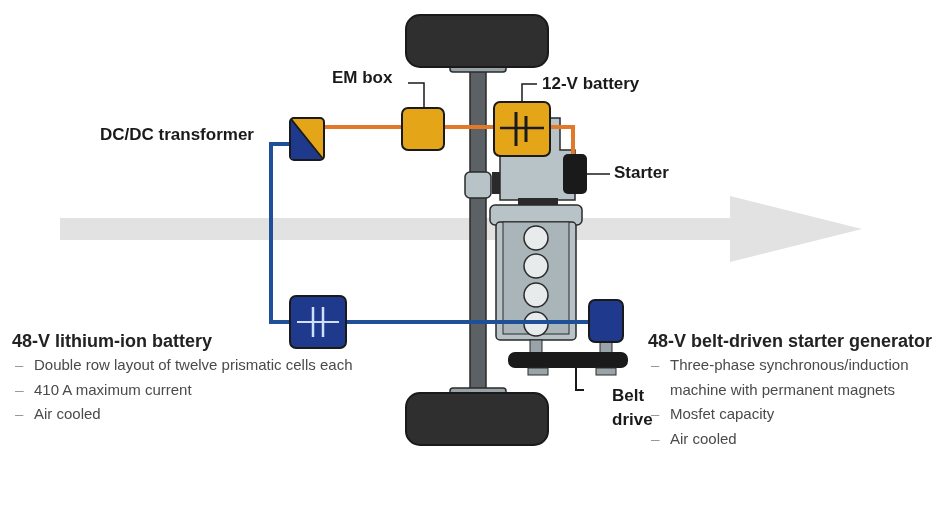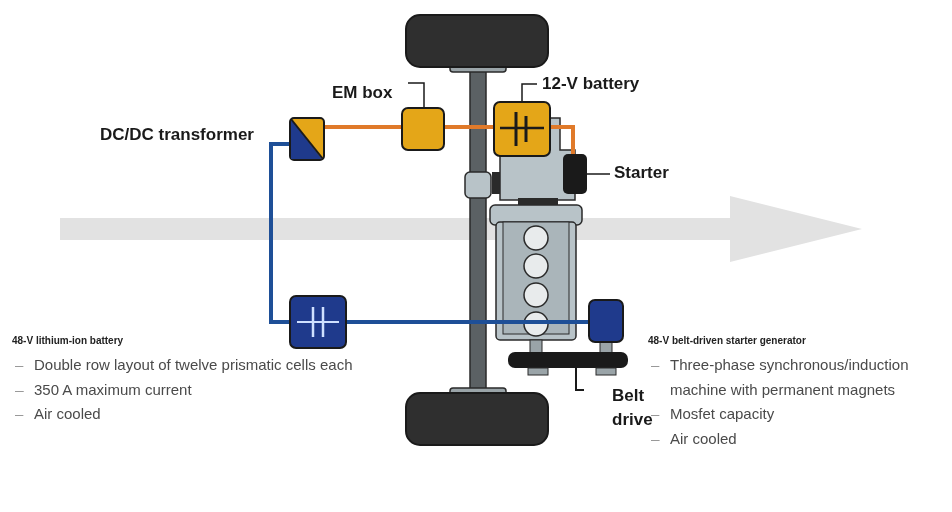--- a/index.html
+++ b/index.html
@@ -1,21 +1,21 @@
 <!DOCTYPE html>
 <html><head>
 <meta charset="utf-8">
 <style>
   html, body { margin:0; padding:0; background:#ffffff; }
   body { width:952px; height:512px; position:relative; overflow:hidden;
          font-family:"Liberation Sans", "DejaVu Sans", sans-serif; }
   #diagram { position:absolute; left:0; top:0; }
   .lbl { position:absolute; font-weight:bold; color:#1a1a1a; font-size:17px; white-space:nowrap; }
   .spec { position:absolute; color:#222; }
-  .spec .title { font-weight:bold; font-size:10px; line-height:20px; white-space:nowrap; }
+  .spec .title { font-weight:bold; font-size:18px; line-height:20px; white-space:nowrap; }
   .spec ul { list-style:none; margin:2px 0 0 0; padding:0; }
   .spec li { font-size:15px; line-height:24.5px; color:#4a4a4a; position:relative; padding-left:22px; white-space:nowrap; }
   .spec li .dash { position:absolute; left:3px; top:0; color:#999; }
   .spec li.wrap { white-space:normal; }
 </style>
 </head>
 <body>
 
 <svg id="diagram" width="952" height="512" viewBox="0 0 952 512">
 
@@ -92,36 +92,36 @@
   <g>
     <rect x="290" y="296" width="56" height="52" rx="6" fill="#1f3a8c" stroke="#1a1a1a" stroke-width="2"></rect>
     <line x1="297" y1="322" x2="339" y2="322" stroke="#cfe0ff" stroke-width="2"></line>
     <line x1="313" y1="307" x2="313" y2="337" stroke="#cfe0ff" stroke-width="2.5"></line>
     <line x1="323" y1="307" x2="323" y2="337" stroke="#cfe0ff" stroke-width="2.5"></line>
   </g>
 
   <rect x="589" y="300" width="34" height="42" rx="6" fill="#1f3a8c" stroke="#1a1a1a" stroke-width="2"></rect>
 </svg>
 
-<div class="lbl" style="left:332px;top:83px;">EM box</div>
+<div class="lbl" style="left:332px;top:68px;">EM box</div>
 <div class="lbl" style="left:542px;top:74px;text-align:right;">12-V battery</div>
 <div class="lbl" style="left:100px;top:125px;">DC/DC transformer</div>
 <div class="lbl" style="left:614px;top:163px;">Starter</div>
 <div class="lbl" style="left:612px;top:384px;line-height:24px;">
   <div>Belt</div>
   <div>drive</div>
 </div>
 
 <div class="spec" style="left:12px;top:331px;">
   <div class="title">48-V lithium-ion battery</div>
   <ul>
     <li><span class="dash">–</span><span>Double row layout of twelve prismatic cells each</span></li>
     <li><span class="dash">–</span></li>
     <li><span class="dash">–</span></li>
-    <li><span class="dash">–</span><span>350 A maximum current</span></li>
+    <li><span class="dash">–</span><span>410 A maximum current</span></li>
     <li><span class="dash">–</span><span>Air cooled</span></li>
   </ul>
 </div>
 
 <div class="spec" style="left:648px;top:331px;width:300px;">
   <div class="title">48-V belt-driven starter generator</div>
   <ul>
     <li class="wrap"><span class="dash">–</span><span>Three-phase synchronous/induction machine with permanent magnets</span></li>
     <li><span class="dash">–</span><span>Mosfet capacity</span></li>
     <li class="wrap"><span class="dash">–</span></li>

